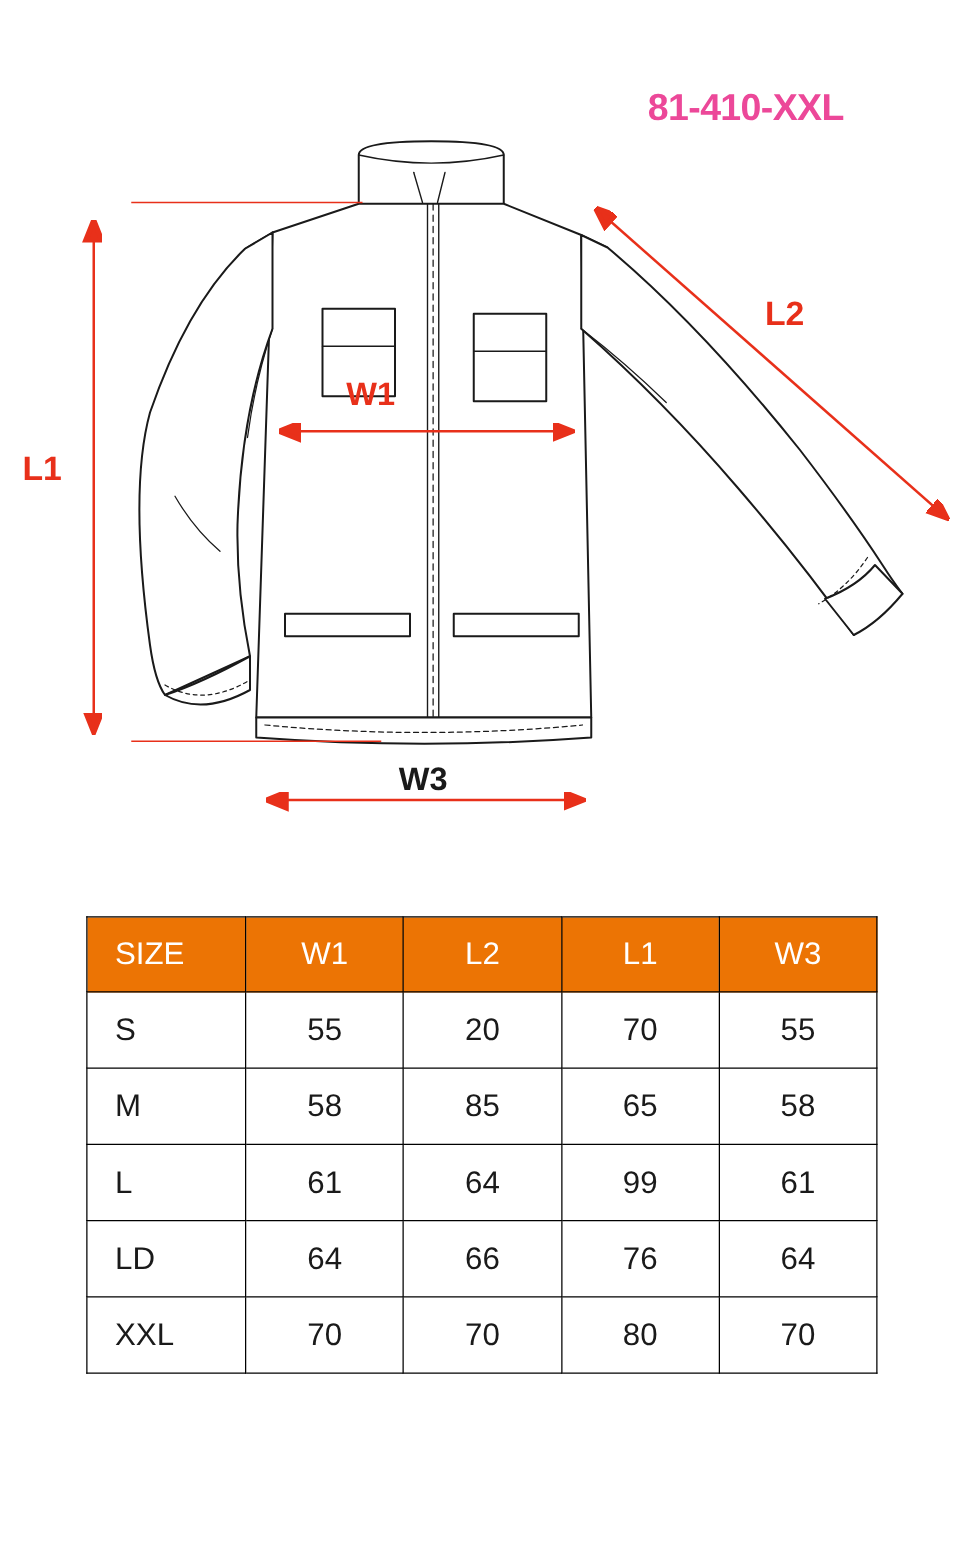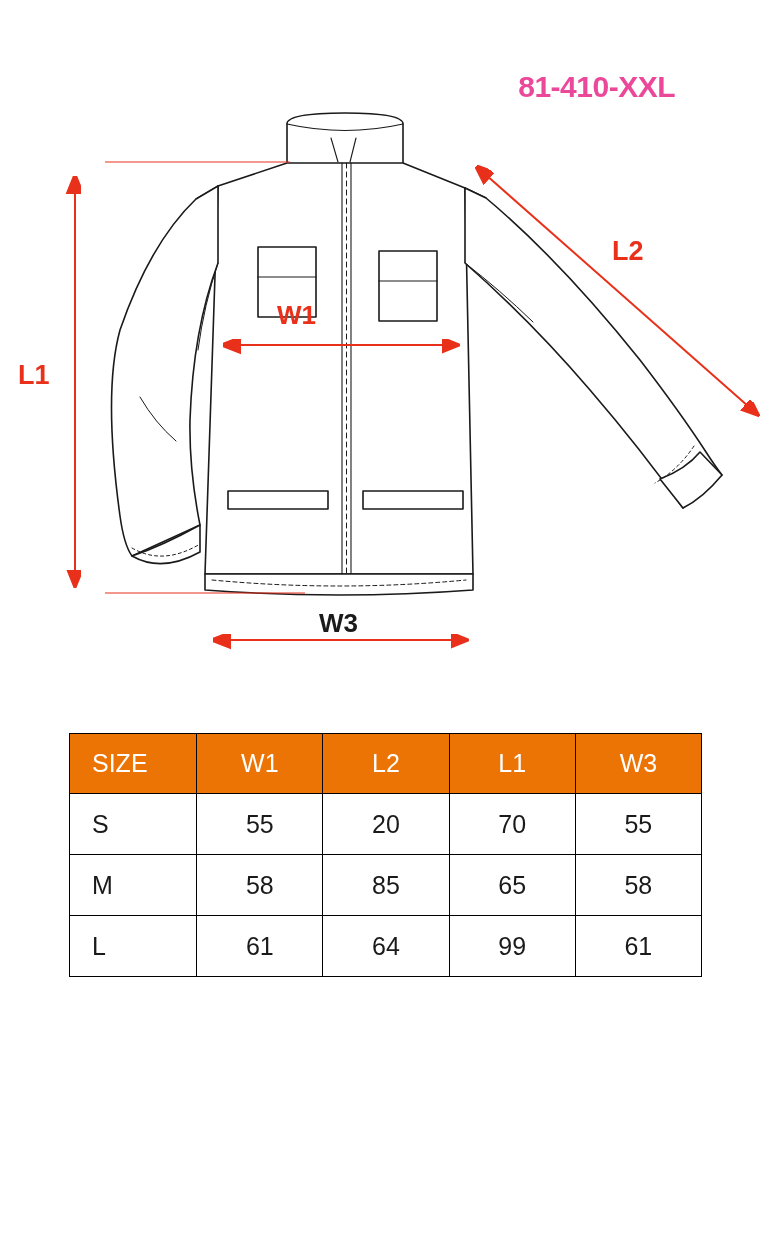--- a/index.html
+++ b/index.html
@@ -229,17 +229,31 @@
           <td class="num">65</td>
           <td class="num">58</td>
         </tr>
         <tr>
           <td class="col-size">L</td>
           <td class="num">61</td>
           <td class="num">64</td>
           <td class="num">99</td>
           <td class="num">61</td>
         </tr>
+        <tr>
+          <td class="col-size">LD</td>
+          <td class="num">64</td>
+          <td class="num">66</td>
+          <td class="num">76</td>
+          <td class="num">64</td>
+        </tr>
+        <tr>
+          <td class="col-size">XXL</td>
+          <td class="num">70</td>
+          <td class="num">70</td>
+          <td class="num">80</td>
+          <td class="num">70</td>
+        </tr>
       </tbody>
     </table>
   </div>
 
 </div>
 
 </body></html>

